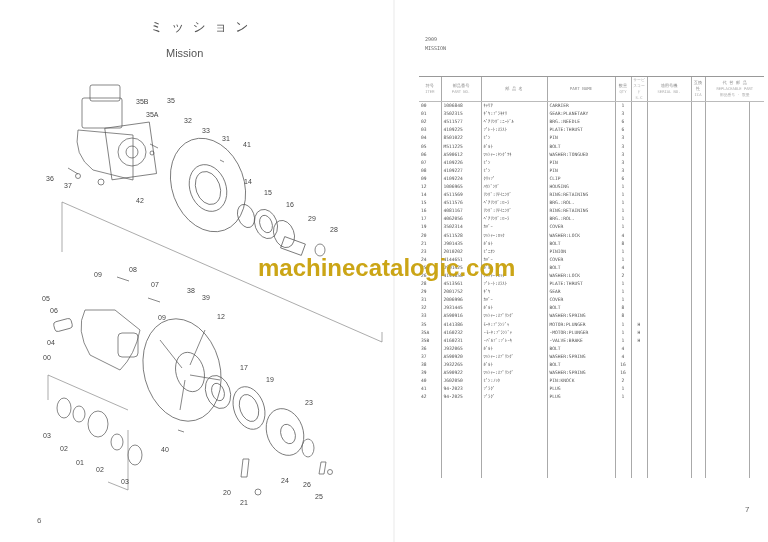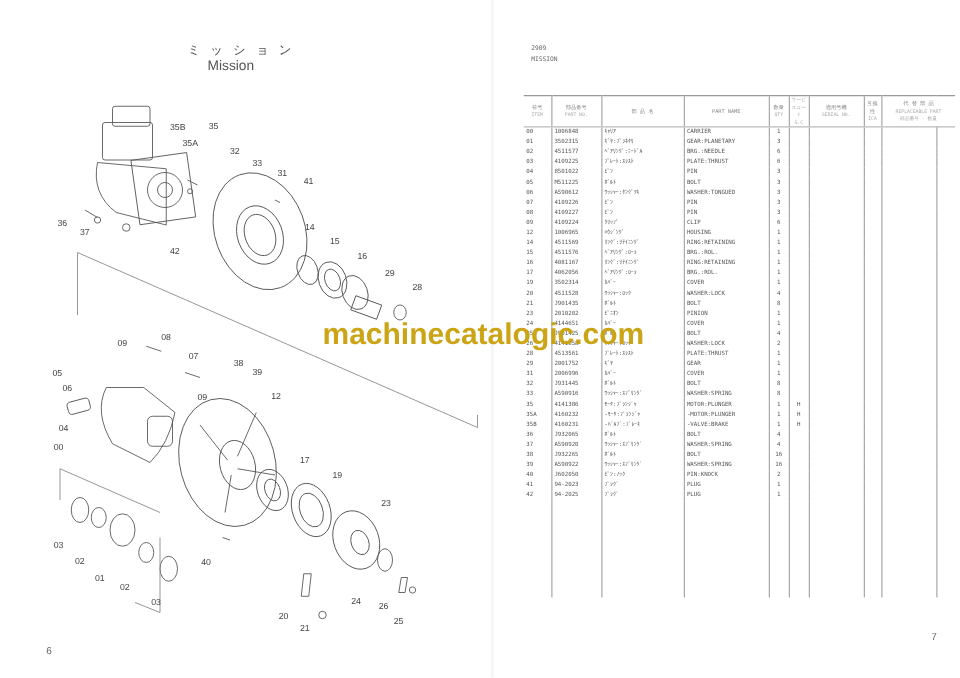--- a/index.html
+++ b/index.html
@@ -5,21 +5,21 @@
   html, body { margin: 0; padding: 0; }
   body {
     width: 768px; height: 542px; overflow: hidden; background: #ffffff;
     font-family: "DejaVu Sans", sans-serif; color: #444; position: relative;
   }
   .page { position: absolute; top: 0; height: 542px; background: #fff; }
   .page-left { left: 0; width: 395px; }
   .page-right { left: 395px; width: 373px; }
   .gutter { position: absolute; left: 393px; top: 0; width: 2px; height: 542px; background: #f4f4f4; }
 
-  .title-jp { position: absolute; left: 150px; top: 33px; font-size: 10px; letter-spacing: 8px; color: #555; }
+  .title-jp { position: absolute; left: 150px; top: 18px; font-size: 13px; letter-spacing: 8px; color: #555; }
   .title-en { position: absolute; left: 166px; top: 47px; font-size: 11px; color: #555; font-family: "Liberation Sans", sans-serif; }
   .page-num { position: absolute; font-size: 8px; color: #666; font-family: "Liberation Sans", sans-serif; }
 
   .diagram { position: absolute; left: 0; top: 0; width: 395px; height: 542px; }
   .diagram text { font-family: "Liberation Sans", sans-serif; font-size: 7px; fill: #444; }
 
   .hdr-code { position: absolute; left: 425px; top: 36px; font-size: 5px; color: #666; font-family: "DejaVu Sans Mono", monospace; }
   .hdr-name { position: absolute; left: 425px; top: 45px; font-size: 5px; color: #666; font-family: "DejaVu Sans Mono", monospace; }
 
   table.parts {

